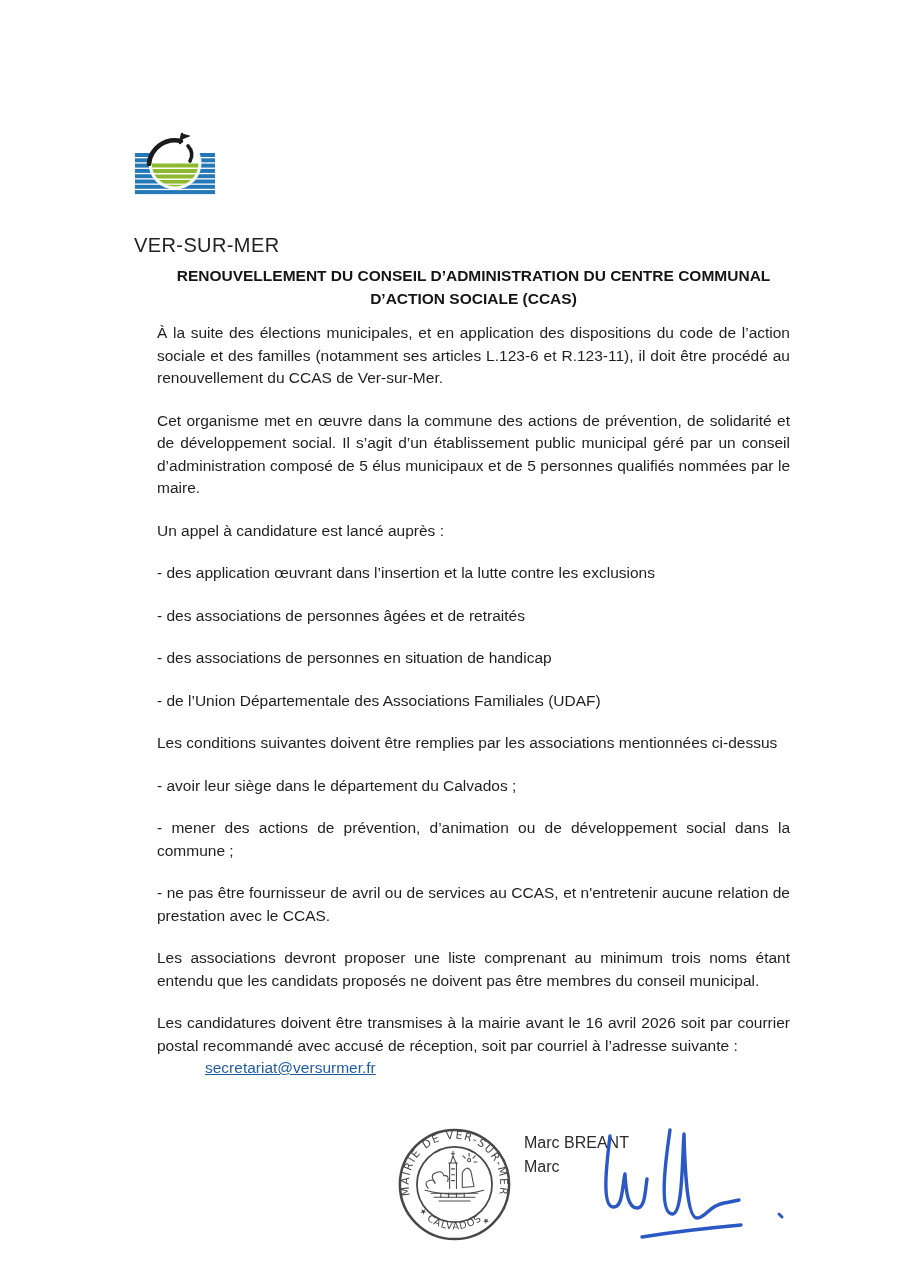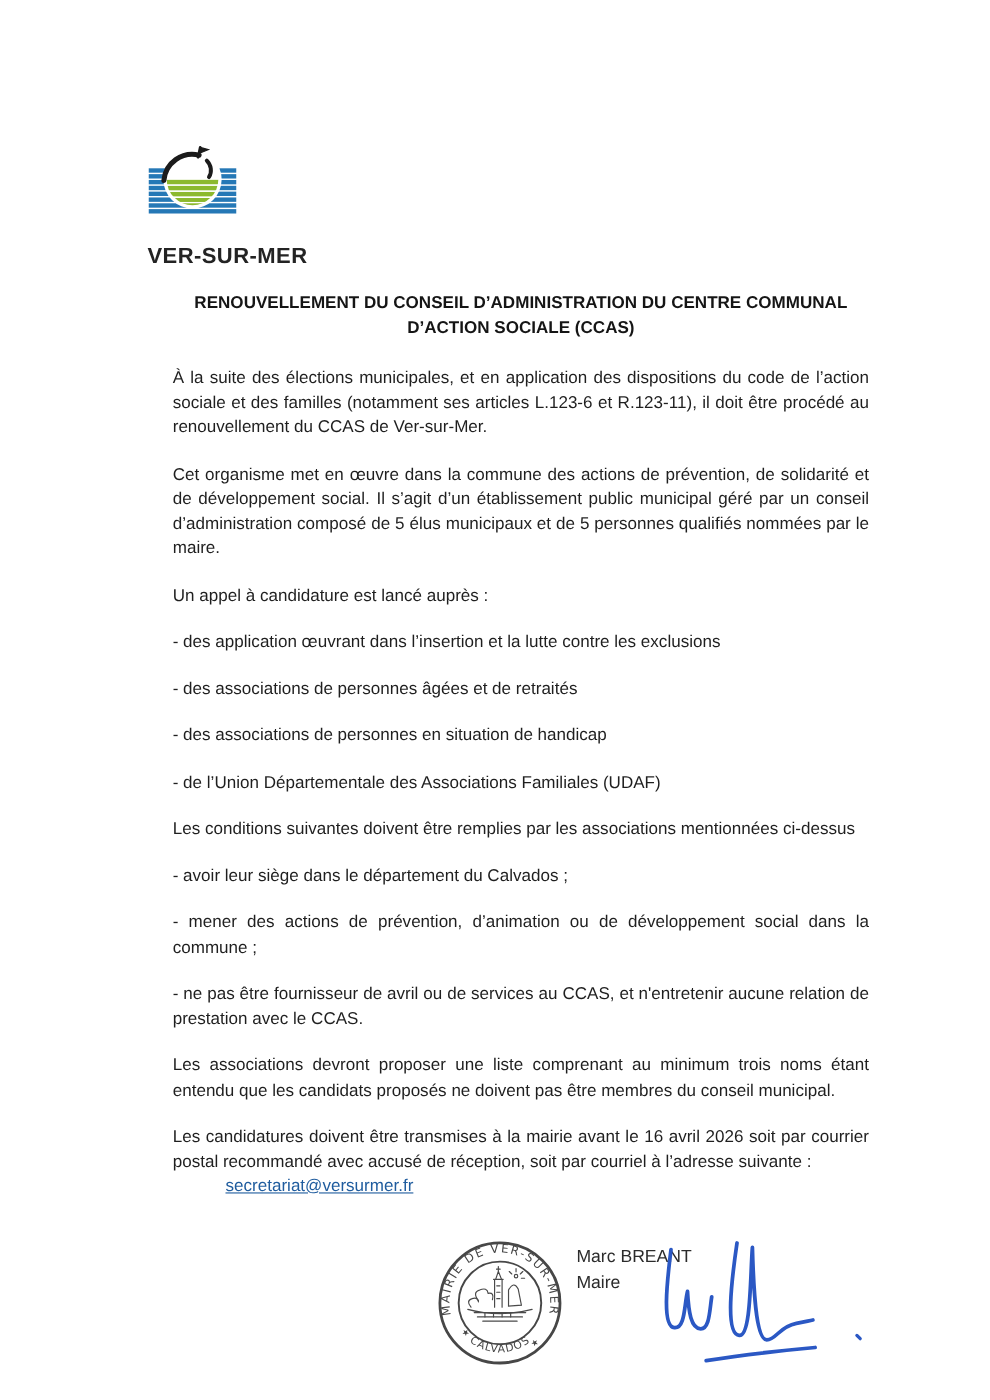--- a/index.html
+++ b/index.html
@@ -7,32 +7,32 @@
     position:relative;
     width:900px;height:1273px;
     background:#ffffff;
     font-family:"Liberation Sans",sans-serif;
     color:#1f1f1f;
     overflow:hidden;
   }
   
   .logo{position:absolute;left:135px;top:131px;width:80px;height:66px;}
   .brand{
-    position:absolute;left:134px;top:222px;
-    font-size:20px;font-weight:bold;color:#232323;letter-spacing:.4px;
+    position:absolute;left:134px;top:234px;
+    font-size:20px;font-weight:normal;color:#232323;letter-spacing:.4px;
   }
   
   .content{
     position:absolute;left:157px;top:264px;width:633px;
     font-size:15.5px;line-height:22.5px;text-align:justify;
   }
   .content p{margin:0 0 20px 0;}
   .title{
     font-size:15.5px;font-weight:bold;text-align:center;
-    margin:0 0 23px 0;line-height:23px;color:#151515;
+    margin:0 0 12px 0;line-height:23px;color:#151515;
   }
   .email{
     display:block;
     color:#1f5c9e;text-decoration:underline;cursor:pointer;
     width:max-content;
     margin-left:48px;
   }
   
   .stamp{position:absolute;left:396px;top:1126px;width:117px;height:117px;}
   .signer{
@@ -137,21 +137,21 @@
         <path d="M68,48 q5,-9 9,-1 l3,15 l-12,1 z"></path>
         <path d="M30,66 q30,8 60,0"></path>
         <path d="M36,69 h48 M39,73 h42 M44,77 h32"></path>
         <path d="M46,69 v4 M54,69 v4 M62,69 v4 M70,69 v4"></path>
       </g>
     </svg>
   </div>
 
   <div class="signer">
     <div>Marc BREANT</div>
-    <div>Maire</div>
+    <div>Marc</div>
   </div>
 
   <div class="signature">
     <svg width="200" height="132" viewBox="0 0 200 132" xmlns="http://www.w3.org/2000/svg">
       <g stroke="#2b58c4" fill="none" stroke-width="3.4" stroke-linecap="round" stroke-linejoin="round">
         <path d="M12,20 C8,52 4,90 15,91 C25,92 24,70 27,58 C28,76 30,92 39,92 C47,92 47,76 49,63"></path>
         <path d="M72,14 C67,48 61,97 74,98 C85,99 84,42 86,18 C87,55 89,102 99,102 C108,102 110,90 126,87 C132,86 136,85 141,84"></path>
         <path d="M44,121 C75,116 110,112 143,109"></path>
         <path d="M181,98 C182.5,99.5 183.5,100.5 184,101" stroke-width="3"></path>
       </g>

